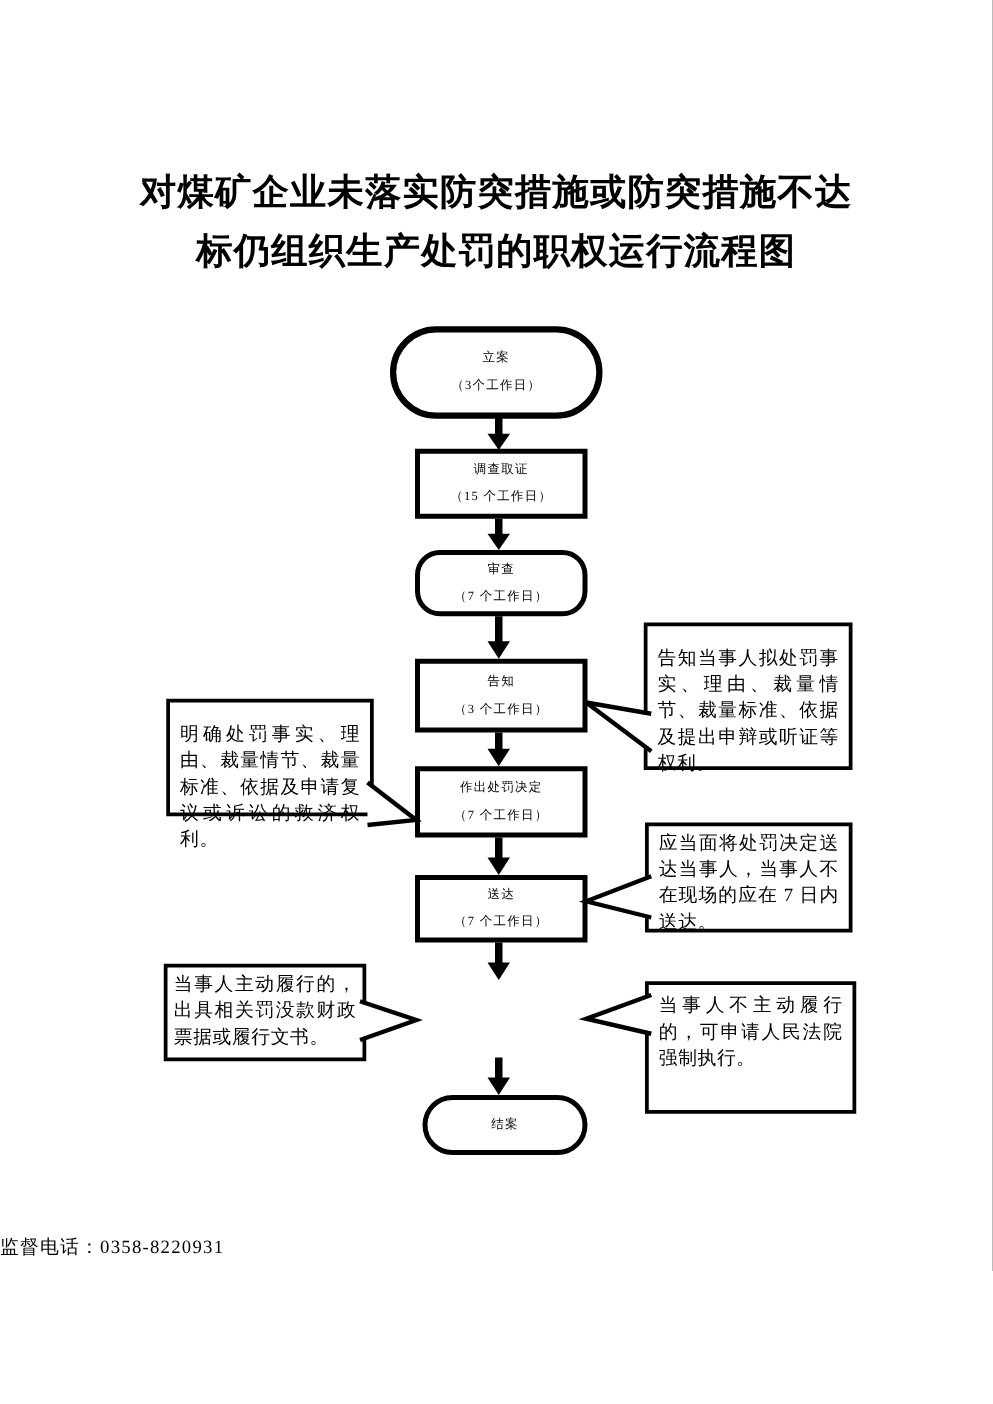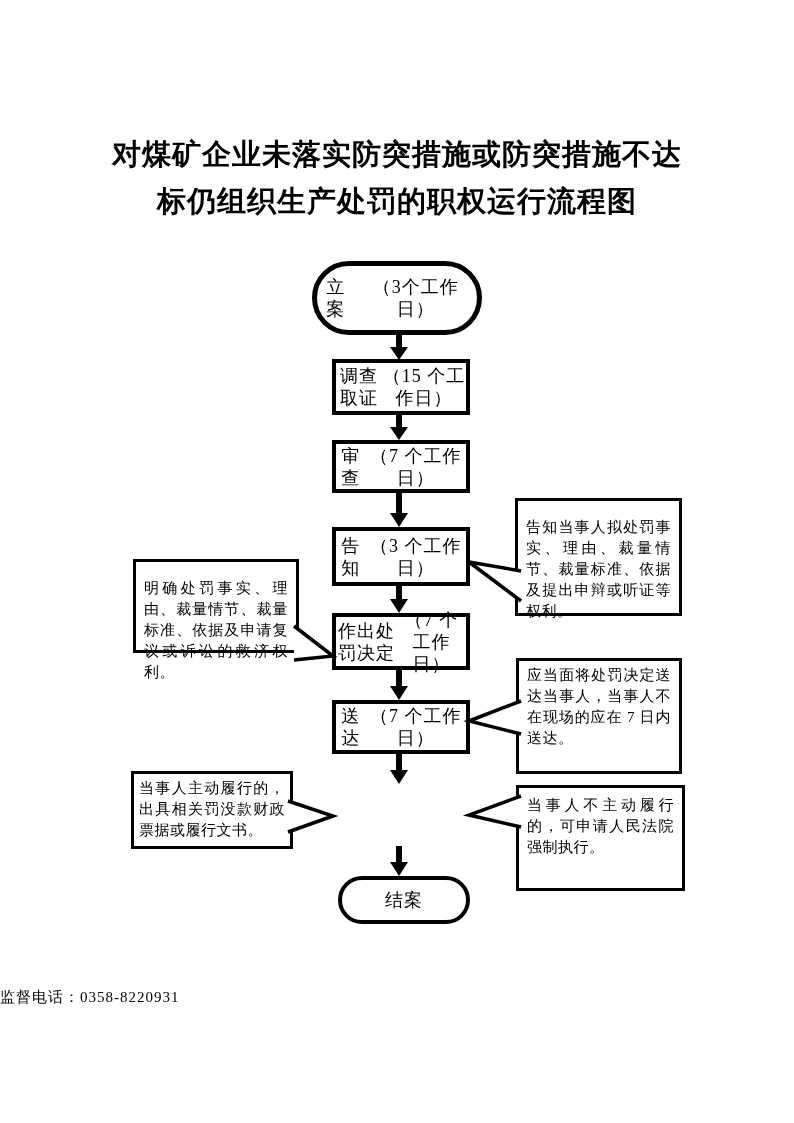--- a/index.html
+++ b/index.html
@@ -9,22 +9,22 @@
     font-family:Liberation Serif, serif;
   }
   .title{
     position:absolute;left:0;top:131px;width:794px;
     text-align:center;font-weight:bold;font-size:29px;line-height:47px;
     letter-spacing:1px;
   }
   .node{
     position:absolute;box-sizing:border-box;background:#fff;
     border:4px solid #000;
-    display:flex;flex-direction:row;align-items:center;justify-content:center;
-    font-size:18px;line-height:22px;letter-spacing:1px;text-align:center;
+    display:flex;flex-direction:column;align-items:center;justify-content:center;
+    font-size:10px;line-height:22px;letter-spacing:1px;text-align:center;
     z-index:2;
   }
   .oval{border-radius:40px;border-width:5px;}
   .oval-end{border-radius:26px;border-width:4px;text-align:right;}
   .ann{
     position:absolute;box-sizing:border-box;background:#fff;
     border:3px solid #000;
     font-size:15px;line-height:21px;letter-spacing:0.5px;
     padding:16px 8px;text-align:justify;z-index:2;
   }
@@ -50,21 +50,21 @@
   <div class="node oval" style="left:312px;top:261px;width:170px;height:74px;">
     <div>立案</div>
     <div>（3个工作日）</div>
   </div>
 
   <div class="node" style="left:332px;top:359px;width:138px;height:56px;">
     <div>调查取证</div>
     <div>（15 个工作日）</div>
   </div>
 
-  <div class="node" style="left:332px;top:440px;width:138px;height:53px;">
+  <div class="node" style="left:332px;top:440px;width:138px;height:53px;border-radius:20px;">
     <div>审查</div>
     <div>（7 个工作日）</div>
   </div>
 
   <div class="node" style="left:332px;top:527px;width:138px;height:59px;">
     <div>告知</div>
     <div>（3 个工作日）</div>
   </div>
 
   <div class="node" style="left:332px;top:613px;width:138px;height:57px;">
@@ -83,21 +83,21 @@
   </div>
 
   <div class="ann" style="left:515px;top:498px;width:167px;height:118px;">
     <span>告知当事人拟处罚事实、理由、裁量情节、裁量标准、依据及提出申辩或听证等权利。</span>
   </div>
 
   <div class="ann" style="left:133px;top:559px;width:166px;height:94px;">
     <span>明确处罚事实、理由、裁量情节、裁量标准、依据及申请复议或诉讼的救济权利。</span>
   </div>
 
-  <div class="ann" style="left:516px;top:658px;width:166px;height:116px;padding:4px 8px;">
+  <div class="ann" style="left:516px;top:658px;width:166px;height:88px;padding:4px 8px;">
     <span>应当面将处罚决定送达当事人，当事人不在现场的应在 7 日内送达。</span>
   </div>
 
   <div class="ann" style="left:131px;top:771px;width:162px;height:78px;padding:4px 5px;">
     <span>当事人主动履行的，出具相关罚没款财政票据或履行文书。</span>
   </div>
 
   <div class="ann" style="left:516px;top:785px;width:169px;height:106px;padding:7px 8px;">
     <span>当事人不主动履行的，可申请人民法院强制执行。</span>
   </div>

